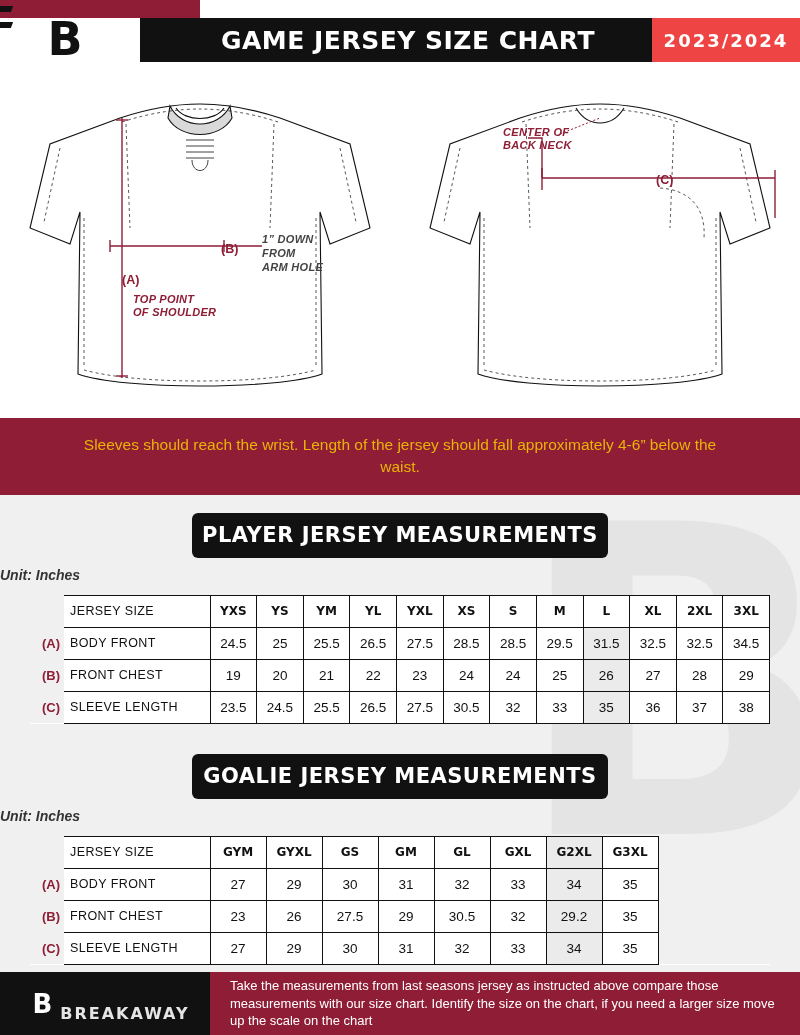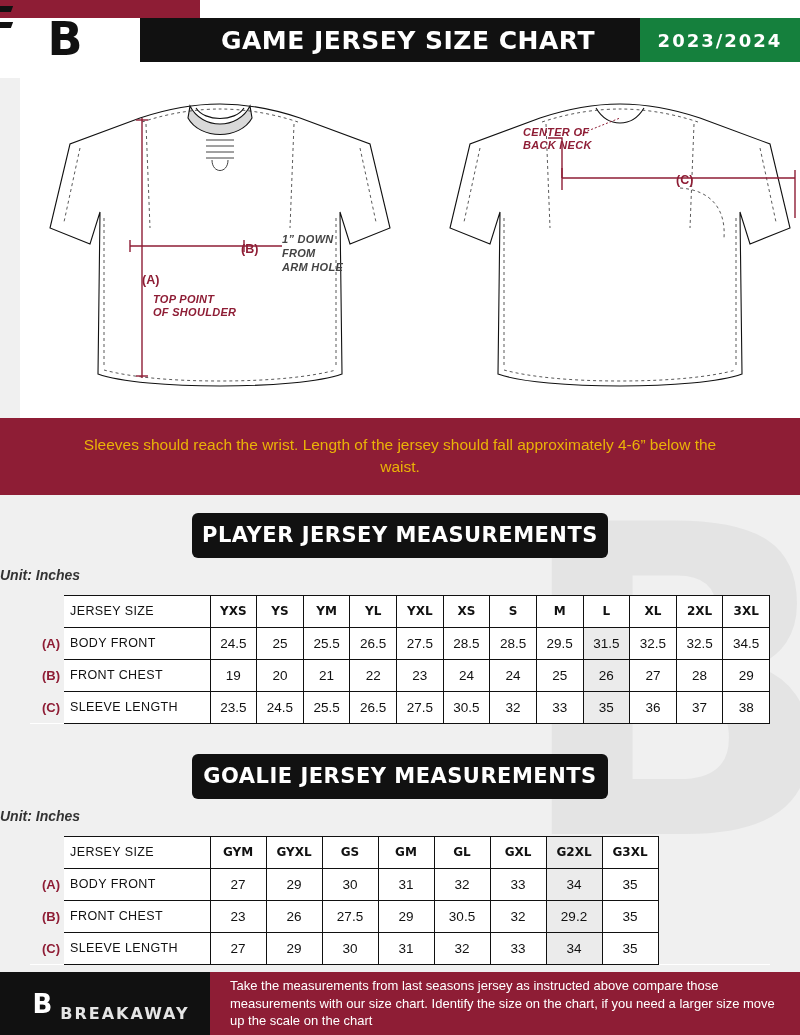--- a/index.html
+++ b/index.html
@@ -88,39 +88,38 @@
     font-size: 25px;
     letter-spacing: 0.5px;
     margin-left: 26px;
     flex: 1;
     text-align: center;
     padding-right: 150px;
   }
   .season-box {
     position: absolute;
     right: 0; top: 18px;
-    width: 160px; height: 44px;
-    background: #15803d;
+    width: 148px; height: 44px;
+    background: #ef4444;
     display: flex; align-items: center; justify-content: center;
   }
   .season-box span {
     color: #fff;
     font-family: "DejaVu Sans", sans-serif;
     font-weight: 700;
     font-size: 18px;
     letter-spacing: 2px;
   }
 
   
   .diagram {
     position: relative;
     height: 340px;
     background: #ffffff;
     z-index: 2;
-    margin-left: 20px;
   }
   .jersey-svg { position: absolute; left: 0; top: 0; }
 
   .note {
     position: absolute;
     font-style: italic;
     font-size: 11px;
     font-weight: 700;
     color: #8e1d35;
     line-height: 1.2;

